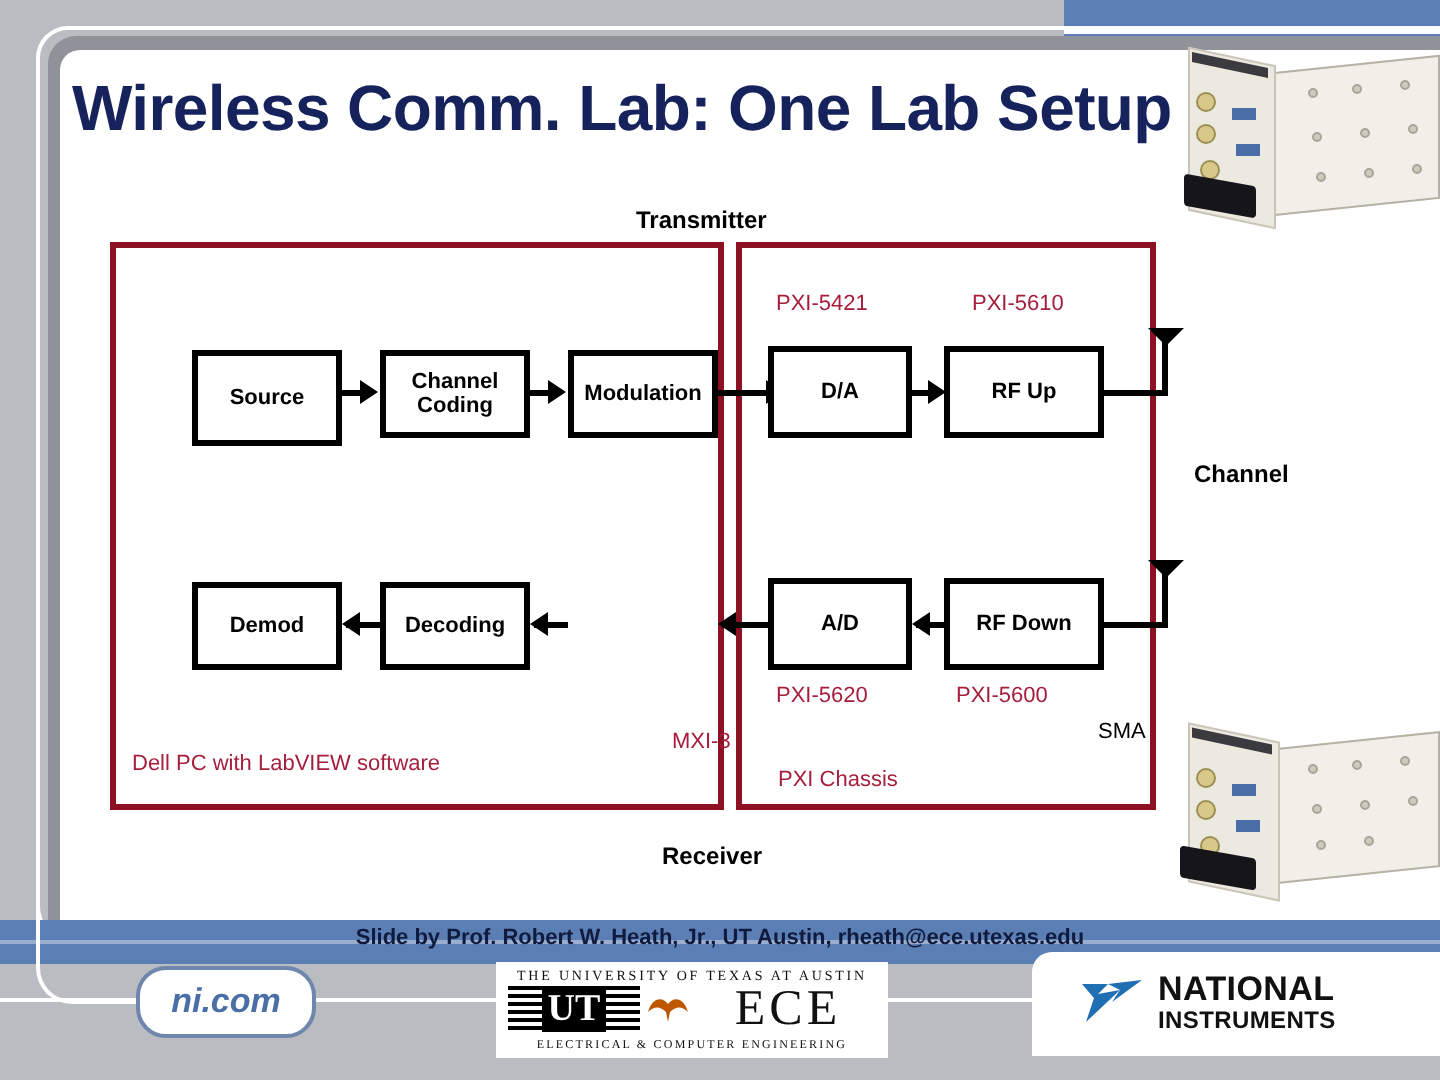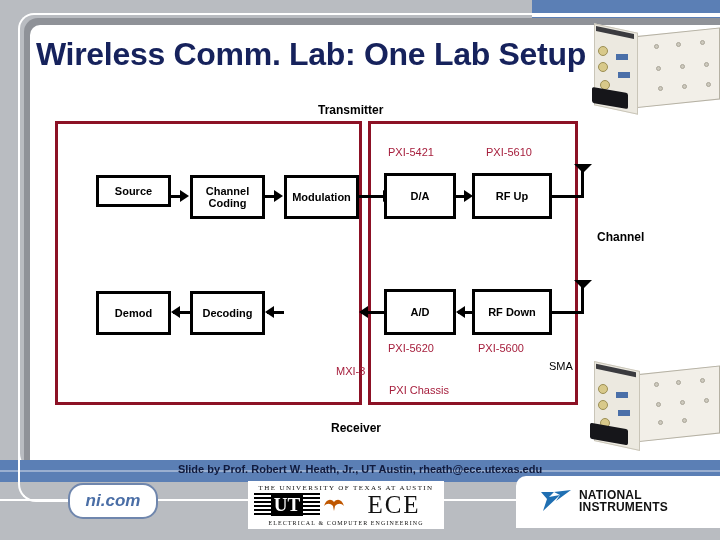--- a/index.html
+++ b/index.html
@@ -329,21 +329,21 @@
     left: 540px;
     top: 483px;
     width: 170px;
     height: 36px;
     z-index: 7;
     display: flex;
     align-items: center;
   }
   #nati-logo .mark { width: 32px; height: 28px; margin-right: 7px; flex: none; }
   #nati-logo .words { line-height: 1.02; }
-  #nati-logo .w1 { font-size: 12px; font-weight: bold; color: #111; letter-spacing: .2px;}
+  #nati-logo .w1 { font-size: 17px; font-weight: bold; color: #111; letter-spacing: .2px;}
   #nati-logo .w2 { font-size: 12px; font-weight: bold; color: #111; letter-spacing: .2px;}
   .nati-panel {
     position:absolute; left: 516px; top: 476px; width: 204px; height: 52px;
     background:#ffffff; border-radius: 10px 0 0 0; z-index: 6;
   }
 </style>
 </head>
 <body>
 
 <div id="slide">
@@ -401,21 +401,21 @@
 
   <div id="diagram">
 
     <div class="section-label" style="left:318px; top:103px;">Transmitter</div>
     <div class="section-label" style="left:331px; top:421px;">Receiver</div>
     <div class="section-label" style="left:597px; top:230px;">Channel</div>
 
     <div class="red-box" id="box-pc"></div>
     <div class="red-box" id="box-chassis"></div>
 
-    <div class="blk" style="left:96px; top:175px; width:75px; height:32px;">Source</div>
+    <div class="blk" style="left:96px; top:175px; width:75px; height:48px;">Source</div>
     <div class="wire wire-h" style="left:171px; top:195px; width:11px;"></div>
     <div class="arrow-r" style="left:180px; top:190px;"></div>
 
     <div class="blk" style="left:190px; top:175px; width:75px; height:44px;">Channel Coding</div>
     <div class="wire wire-h" style="left:265px; top:195px; width:11px;"></div>
     <div class="arrow-r" style="left:274px; top:190px;"></div>
 
     <div class="blk" style="left:284px; top:175px; width:75px; height:44px;">Modulation</div>
     <div class="wire wire-h" style="left:359px; top:195px; width:28px;"></div>
     <div class="arrow-r" style="left:383px; top:190px;"></div>
@@ -456,20 +456,21 @@
 
     <div class="wire wire-h" style="left:552px; top:311px; width:32px;"></div>
     <div class="wire wire-v" style="left:581px; top:296px; height:18px;"></div>
     <div class="antenna" style="left:572px; top:278px; width:22px; height:32px;">
       <div class="vee"></div>
       <div class="mast"></div>
     </div>
 
     <div class="red-label" style="left:336px; top:365px;">MXI-3</div>
     <div class="black-label" style="left:549px; top:360px;">SMA</div>
+    <div class="red-label" style="left:66px; top:376px;">Dell PC with LabVIEW software</div>
     <div class="red-label" style="left:389px; top:384px;">PXI Chassis</div>
   </div>
 
   <div class="footer-blue">
     <div class="hairline"></div>
   </div>
   <div class="panel-bottom-curve"></div>
   <div class="footer-credit">Slide by Prof. Robert W. Heath, Jr., UT Austin, rheath@ece.utexas.edu</div>
   <div class="footer-rule"></div>
 

